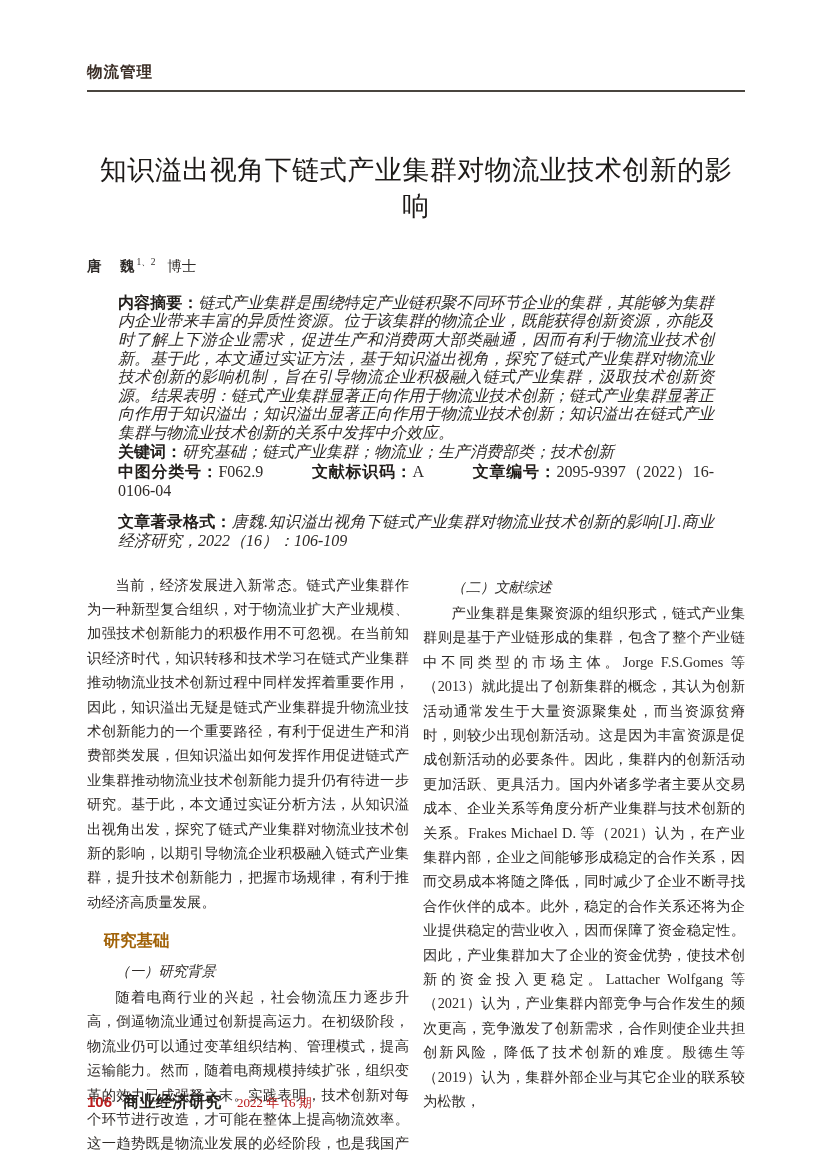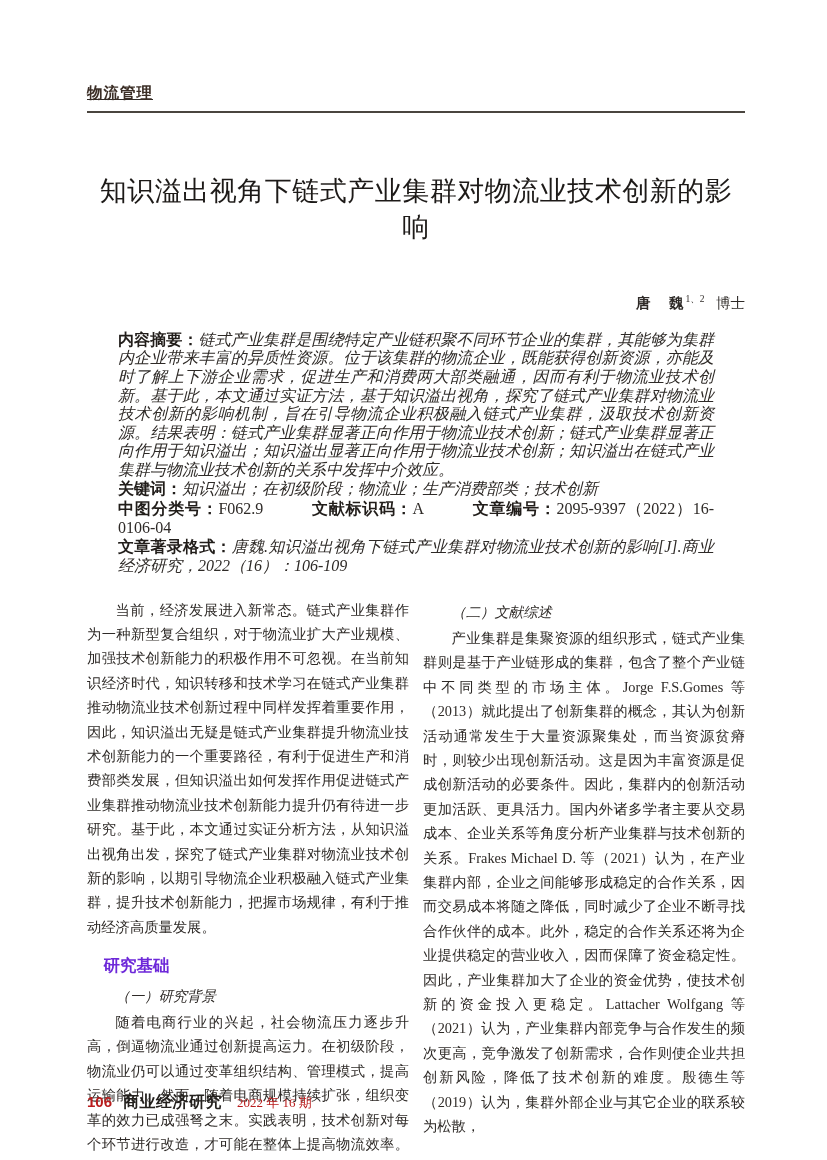--- a/index.html
+++ b/index.html
@@ -4,59 +4,59 @@
 <style>
   html,body { margin:0; padding:0; background:#ffffff; }
   .page {
     position:relative; width:827px; height:1160px; background:#ffffff;
     font-family:"Liberation Serif","DejaVu Serif",serif;
     color:#2e2a27; overflow:hidden;
   }
   .content { position:absolute; left:87px; top:0; width:658px; }
 
   
-  .col-head { padding-top:83px;text-decoration:underline; }
+  .col-head { padding-top:62px; }
   .category {
     font-family:"Liberation Sans","DejaVu Sans",sans-serif;
     font-weight:bold; font-size:15.5px; color:#3b2e26; letter-spacing:1px;
   }
   .head-rule { border:none; border-top:2px solid #4a453f; margin:7px 0 0 0; }
 
   
   .title {
     margin-top:60px; text-align:center;
     font-family:"Liberation Sans","DejaVu Sans",sans-serif;
     font-weight:normal; font-size:27px; color:#1d1a18; letter-spacing:0.5px;
   }
-  .author-line { margin-top:48px; text-align:right; font-size:14.5px; }
+  .author-line { margin-top:32px; text-align:left; font-size:14.5px; }
   .author-name { font-weight:bold; letter-spacing:2px; }
   .author-sup { font-size:9.5px; vertical-align:super; }
   .author-degree { margin-left:8px; }
   .affiliation { margin-top:7px; text-align:center; font-size:13.5px; letter-spacing:0.5px; }
 
   
   .abstract-block { width:596px; margin:18px auto 0 auto; font-size:16px; line-height:18.6px; text-align:justify; }
   .kai { font-style:italic; }
   .blabel {
     font-family:"Liberation Sans","DejaVu Sans",sans-serif;
     font-weight:bold; font-style:normal; color:#211d1a;
   }
   .meta-line { margin-top:2px; }
   .meta-item { margin-right:44px; }
   .meta-item:last-child { margin-right:16px; }
-  .citation-line { margin-top:1px; }
+  .citation-line { margin-top:13px; }
 
   
   .columns { display:flex; gap:14px; margin-top:22px; }
   .col { width:322px; font-size:14.3px; line-height:24.4px; text-align:justify; }
   .para { text-indent:2em; }
   .para.no-indent { text-indent:0; }
   .sec-heading {
     font-family:"Liberation Sans","DejaVu Sans",sans-serif;
-    font-weight:bold; font-size:16.5px; color:#6d28d9;
+    font-weight:bold; font-size:16.5px; color:#a16207;
     margin:14px 0 6px 0; text-indent:1em;
   }
   .sub-heading { font-style:italic; text-indent:2em; margin:2px 0 2px 0;font-family:Liberation Serif, serif; }
 
   
   .page-footer { position:absolute; left:87px; top:1092px; display:flex; align-items:baseline; }
   .page-num {
     font-family:"Liberation Sans","DejaVu Sans",sans-serif;
     font-weight:bold; font-size:15px; color:#b91c1c;
   }
@@ -82,21 +82,21 @@
     <div class="author-line">
       <span class="author-name">唐　魏</span><sup class="author-sup">1、2</sup>
       <span class="author-degree">博士</span>
     </div>
 
     <div class="abstract-block">
       <div class="kai">
         <span class="blabel">内容摘要：</span><span>链式产业集群是围绕特定产业链积聚不同环节企业的集群，其能够为集群内企业带来丰富的异质性资源。位于该集群的物流企业，既能获得创新资源，亦能及时了解上下游企业需求，促进生产和消费两大部类融通，因而有利于物流业技术创新。基于此，本文通过实证方法，基于知识溢出视角，探究了链式产业集群对物流业技术创新的影响机制，旨在引导物流企业积极融入链式产业集群，汲取技术创新资源。结果表明：链式产业集群显著正向作用于物流业技术创新；链式产业集群显著正向作用于知识溢出；知识溢出显著正向作用于物流业技术创新；知识溢出在链式产业集群与物流业技术创新的关系中发挥中介效应。</span>
       </div>
       <div class="kai">
-        <span class="blabel">关键词：</span><span>知识溢出；在初级阶段；物流业；生产消费部类；技术创新</span>
+        <span class="blabel">关键词：</span><span>研究基础；链式产业集群；物流业；生产消费部类；技术创新</span>
       </div>
       <div class="meta-line">
         <span class="meta-item"><span class="blabel">中图分类号：</span><span>F062.9</span></span>
         <span class="meta-item"><span class="blabel">文献标识码：</span><span>A</span></span>
         <span class="meta-item"><span class="blabel">文章编号：</span><span>2095-9397（2022）16-0106-04</span></span>
       </div>
       <div class="citation-line kai">
         <span class="blabel">文章著录格式：</span><span>唐魏.知识溢出视角下链式产业集群对物流业技术创新的影响[J].商业经济研究，2022（16）：106-109</span>
       </div>
     </div>

